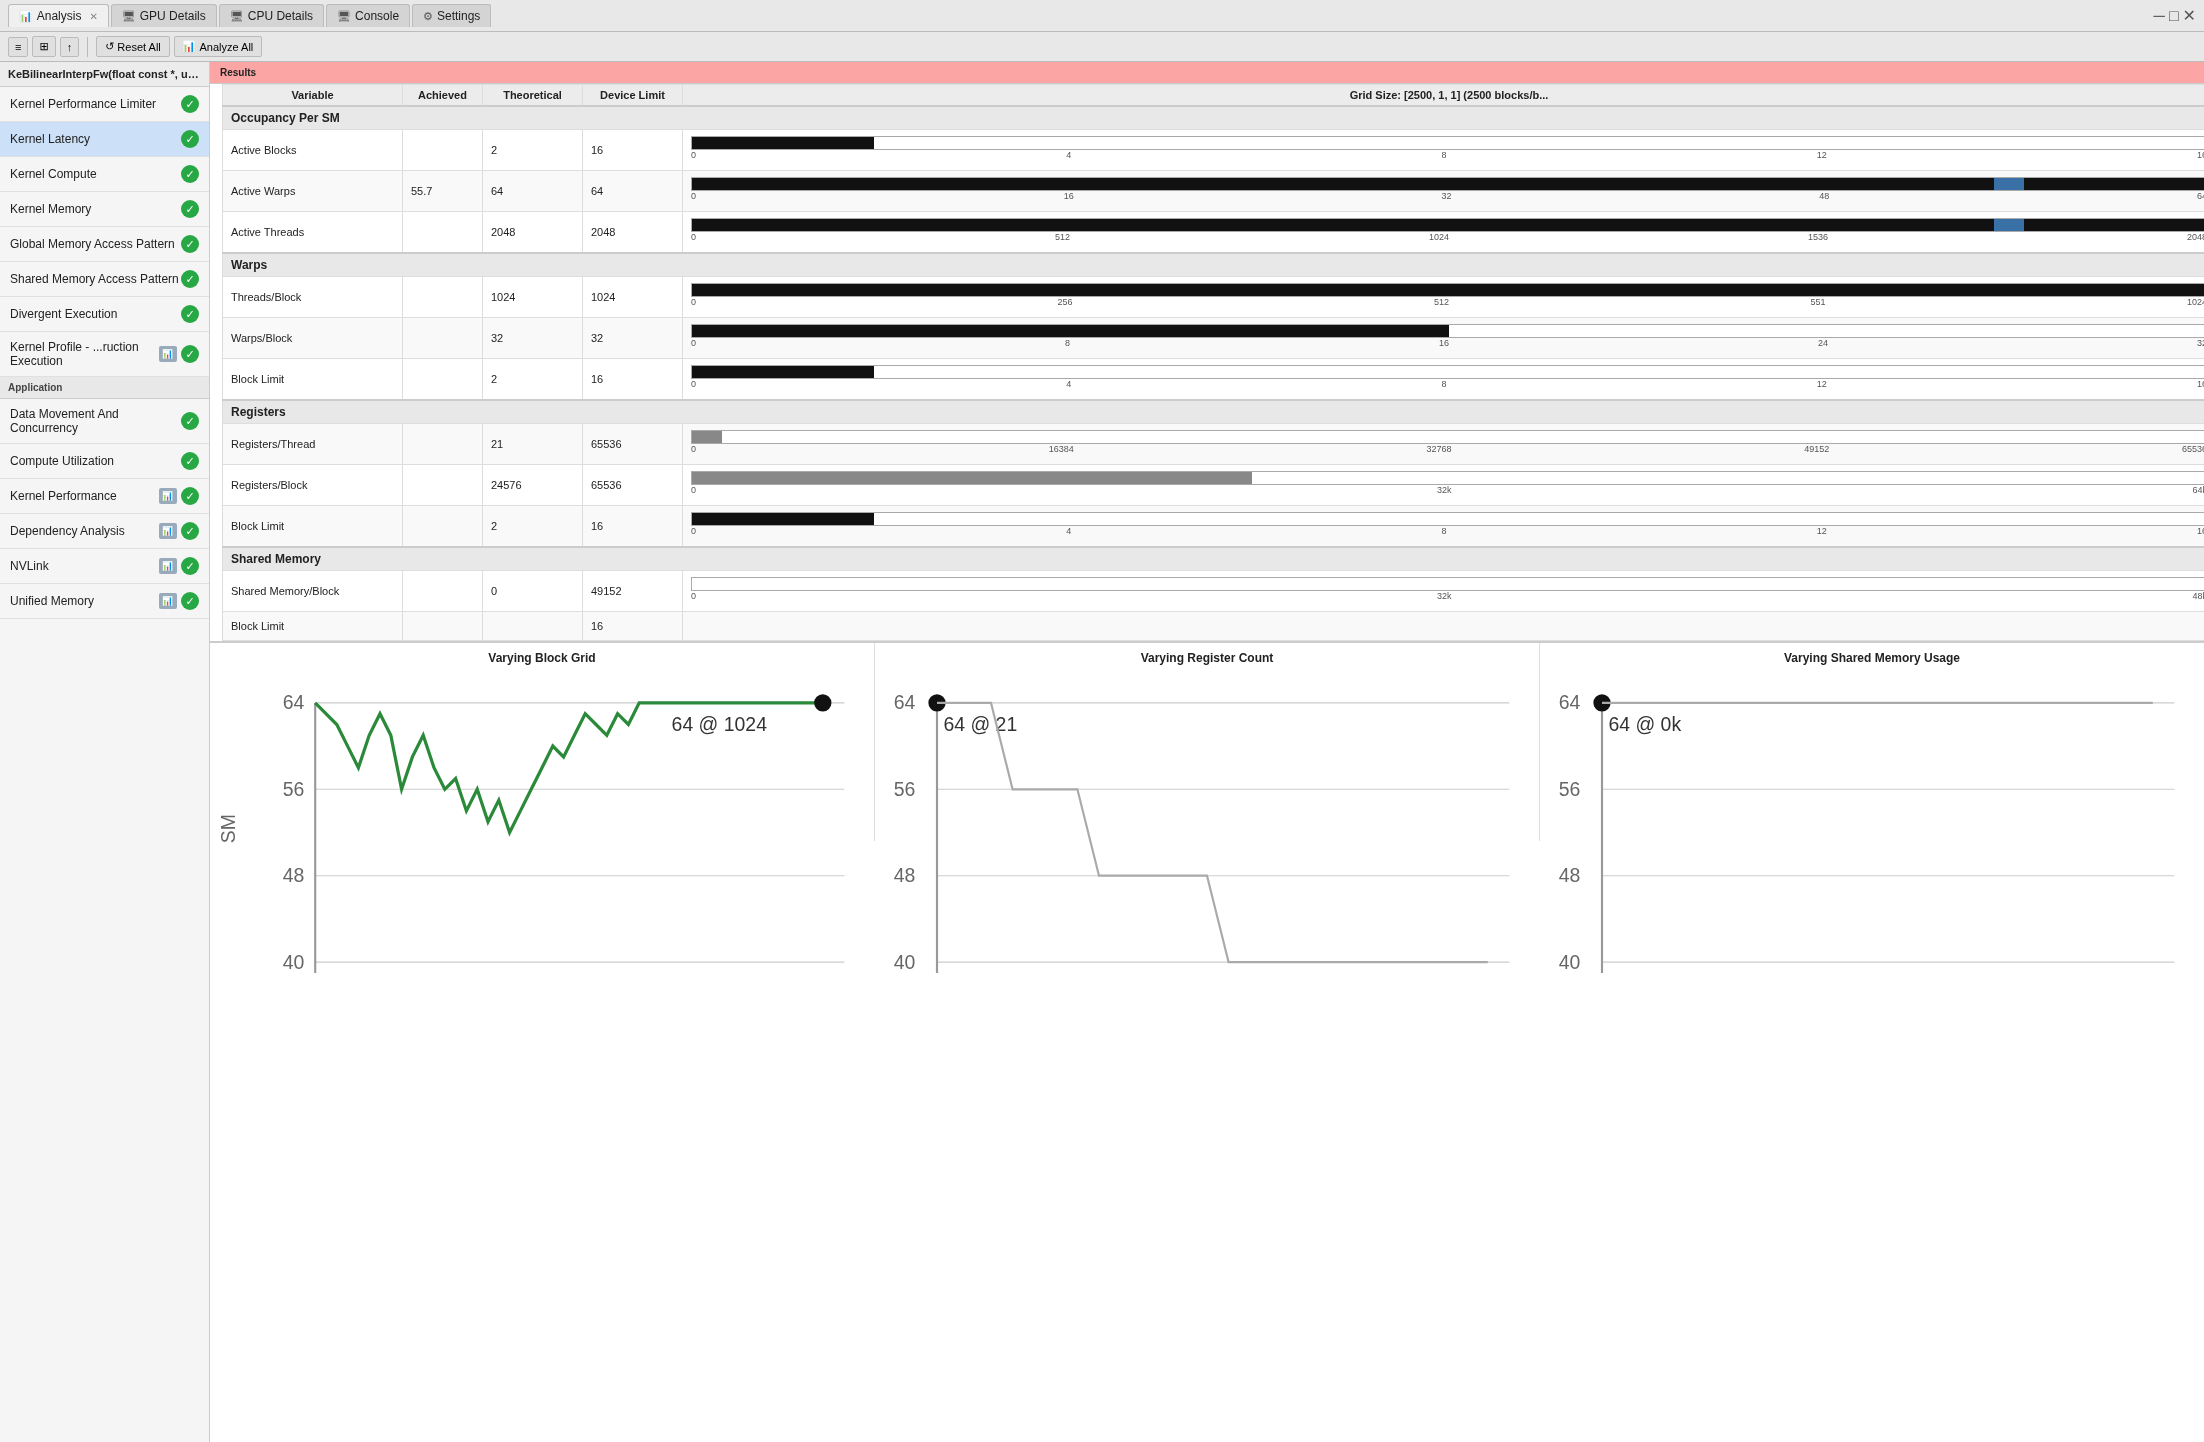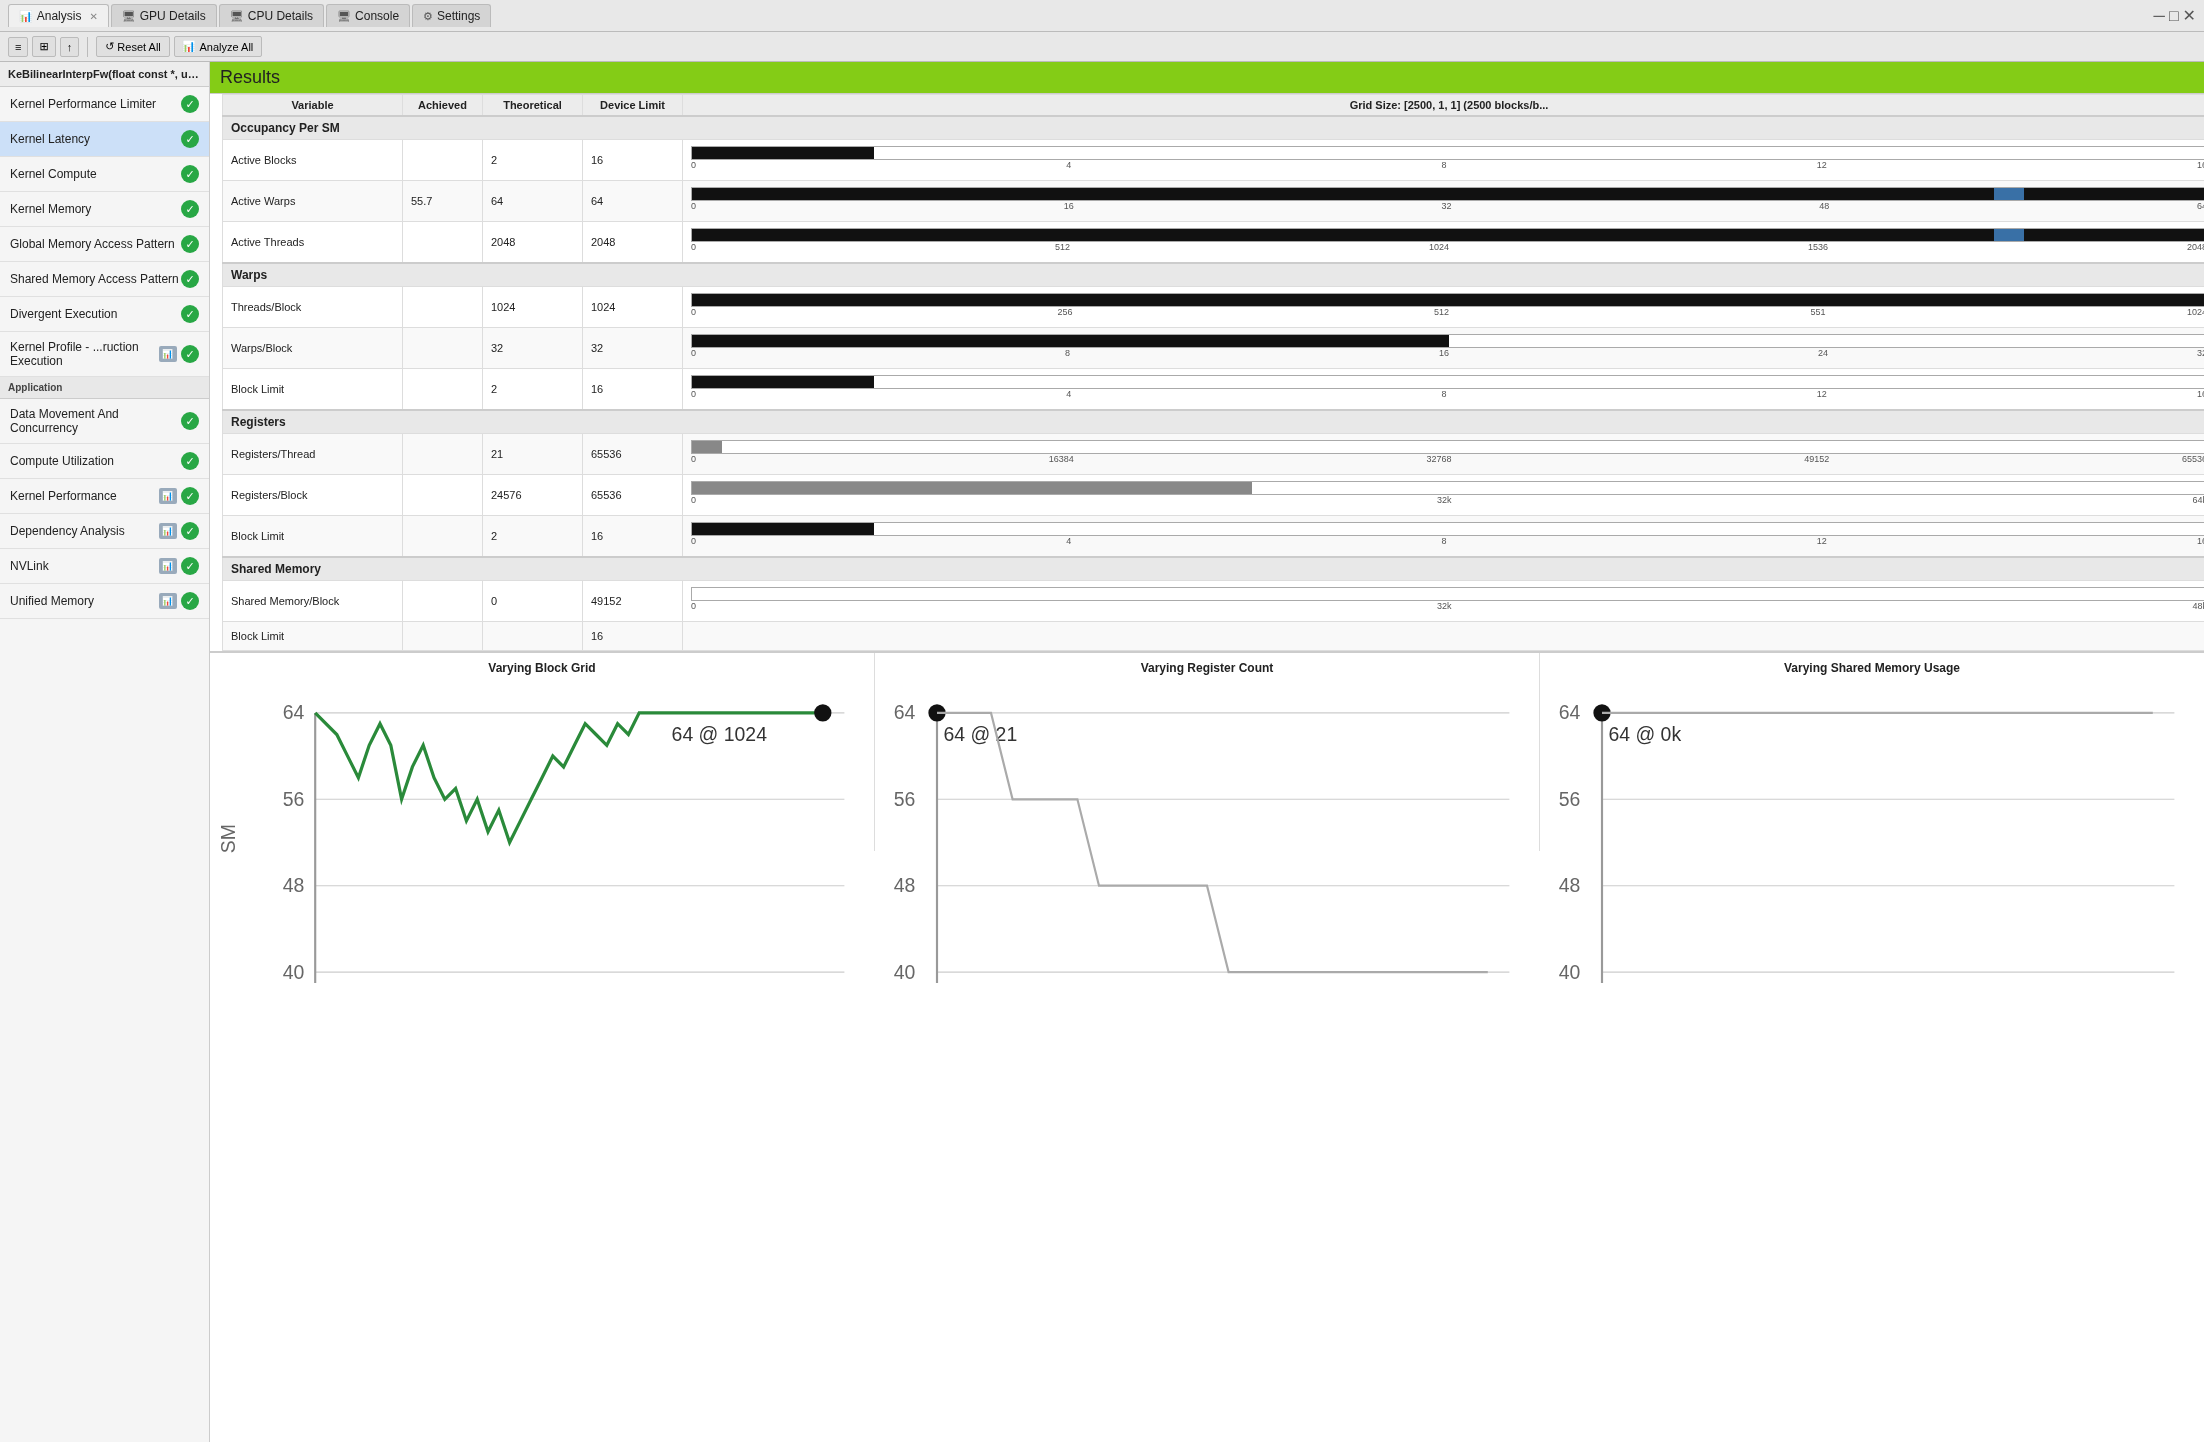--- a/index.html
+++ b/index.html
@@ -146,23 +146,23 @@
 
     
     .right-panel {
       flex: 1;
       display: flex;
       flex-direction: column;
       overflow: hidden;
     }
     .results-header {
       padding: 5px 10px;
-      font-size: 18px;
-      font-weight: normal;
-      background: #84cc16;
+      font-size: 10px;
+      font-weight: bold;
+      background: #fca5a5;
       border-bottom: 1px solid #ccc;
     }
 
     
     .results-content {
       flex: 1;
       overflow-y: auto;
       background: #fff;
     }
 

